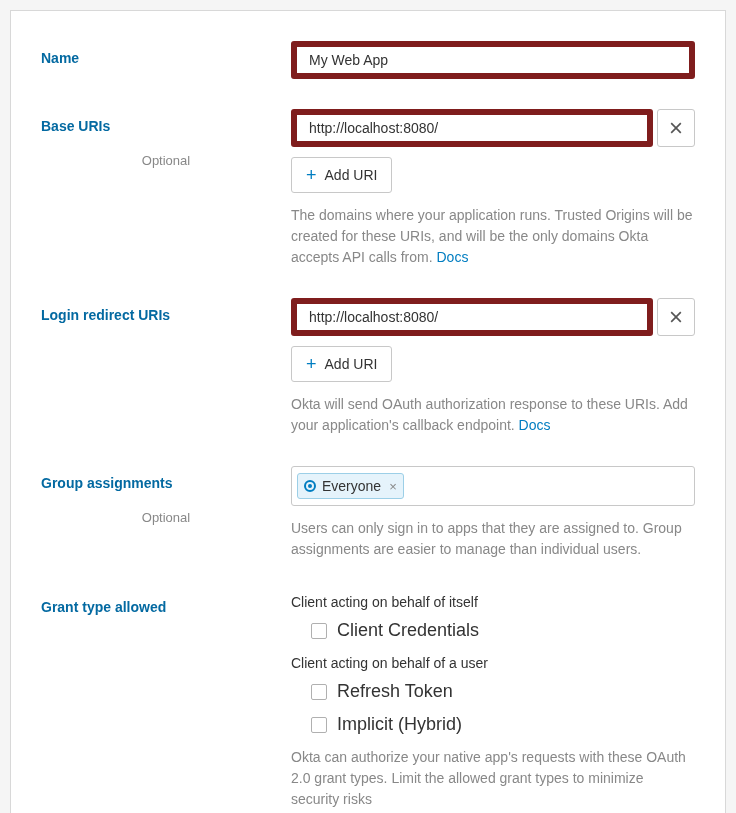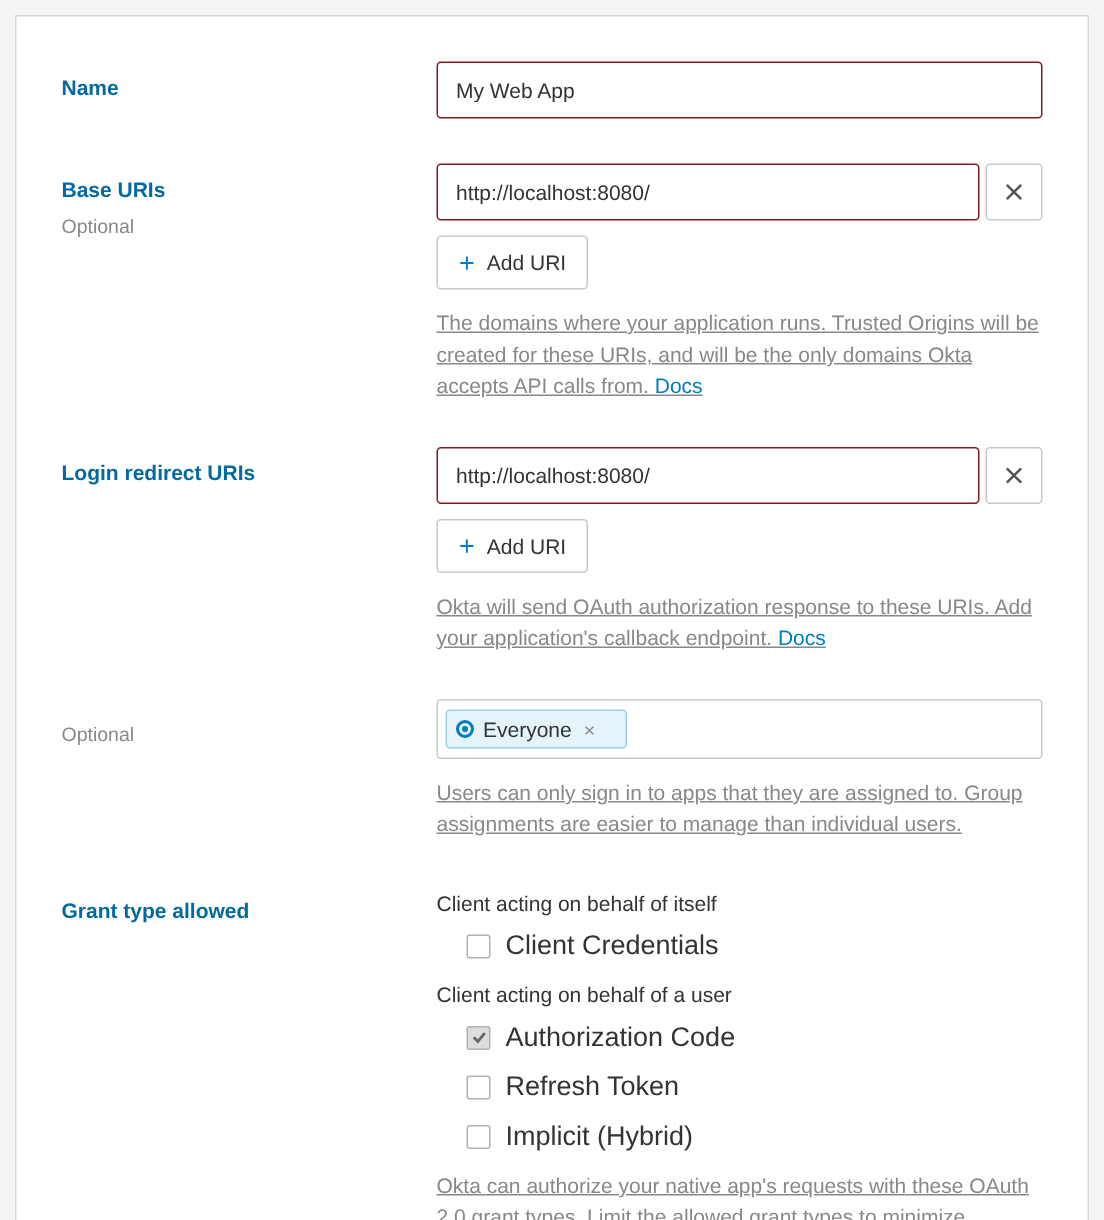--- a/index.html
+++ b/index.html
@@ -38,31 +38,32 @@
   .field-label {
     color: #0369a1;
     font-size: 14px;
     font-weight: 700;
     line-height: 1.3;
   }
   .field-sub {
     color: #888;
     font-size: 13px;
     line-height: 1.3;
-    margin-top: 8px;
+    margin-top: 18px;
+    text-align: center;
   }
   .field-col {
     flex: 1;
     min-width: 0;
   }
   .text-input {
     width: 100%;
     height: 38px;
     padding: 0 12px;
-    border: 1px solid #7f1d1d;
+    border: 6px solid #7f1d1d;
     border-radius: 3px;
     font-size: 14px;
     color: #333;
     background: #fff;
     font-family: inherit;
   }
   .uri-row {
     display: flex;
     gap: 4px;
     margin-bottom: 10px;
@@ -100,21 +101,20 @@
     color: #007dc1;
     font-size: 18px;
     font-weight: 400;
     line-height: 1;
   }
   .help-text {
     color: #888;
     font-size: 14px;
     line-height: 1.5;
     margin-top: 12px;
-    text-decoration: underline;
   }
   .help-text a, .docs-link {
     color: #007dc1;
     text-decoration: none;
     cursor: pointer;
   }
   .tag-container {
     width: 100%;
     min-height: 40px;
     border: 1px solid #c8c8c8;
@@ -124,21 +124,21 @@
     align-items: center;
     flex-wrap: wrap;
     gap: 4px;
   }
   .tag-chip {
     display: inline-flex;
     align-items: center;
     background: #e5f3fb;
     border: 1px solid #9ccfe7;
     border-radius: 3px;
-    padding: 4px 20px 4px 6px;
+    padding: 4px 6px 4px 6px;
     font-size: 14px;
     color: #333;
     gap: 6px;
   }
   .tag-chip .radio-ico {
     width: 12px;
     height: 12px;
     border: 2px solid #007dc1;
     border-radius: 50%;
     position: relative;
@@ -254,20 +254,21 @@
         <span>Add URI</span>
       </button>
       <div class="help-text">
         <span>Okta will send OAuth authorization response to these URIs. Add your application's callback endpoint. </span><a class="docs-link">Docs</a>
       </div>
     </div>
   </div>
 
   <div class="form-row">
     <div class="label-col">
+      <div class="field-label">Group assignments</div>
       <div class="field-sub">Optional</div>
     </div>
     <div class="field-col">
       <div class="tag-container">
         <span class="tag-chip">
           <span class="radio-ico"></span>
           <span>Everyone</span>
           <span class="tag-remove">×</span>
         </span>
       </div>
@@ -285,28 +286,20 @@
         <div class="checkbox-row">
           <span class="cbox">
             
           </span>
           <span class="cbox-label">Client Credentials</span>
         </div>
       </div>
 
       <div class="subhead mt">Client acting on behalf of a user</div>
       <div class="checkbox-list">
-        <div class="checkbox-row">
-          <span class="cbox checked">
-            <svg viewBox="0 0 12 12">
-                <path d="M2 6 L5 9 L10 3" stroke="#666" stroke-width="2" fill="none"></path>
-              </svg>
-          </span>
-          <span class="cbox-label">Authorization Code</span>
-        </div>
         <div class="checkbox-row">
           <span class="cbox">
             
           </span>
           <span class="cbox-label">Refresh Token</span>
         </div>
         <div class="checkbox-row">
           <span class="cbox">
             
           </span>

